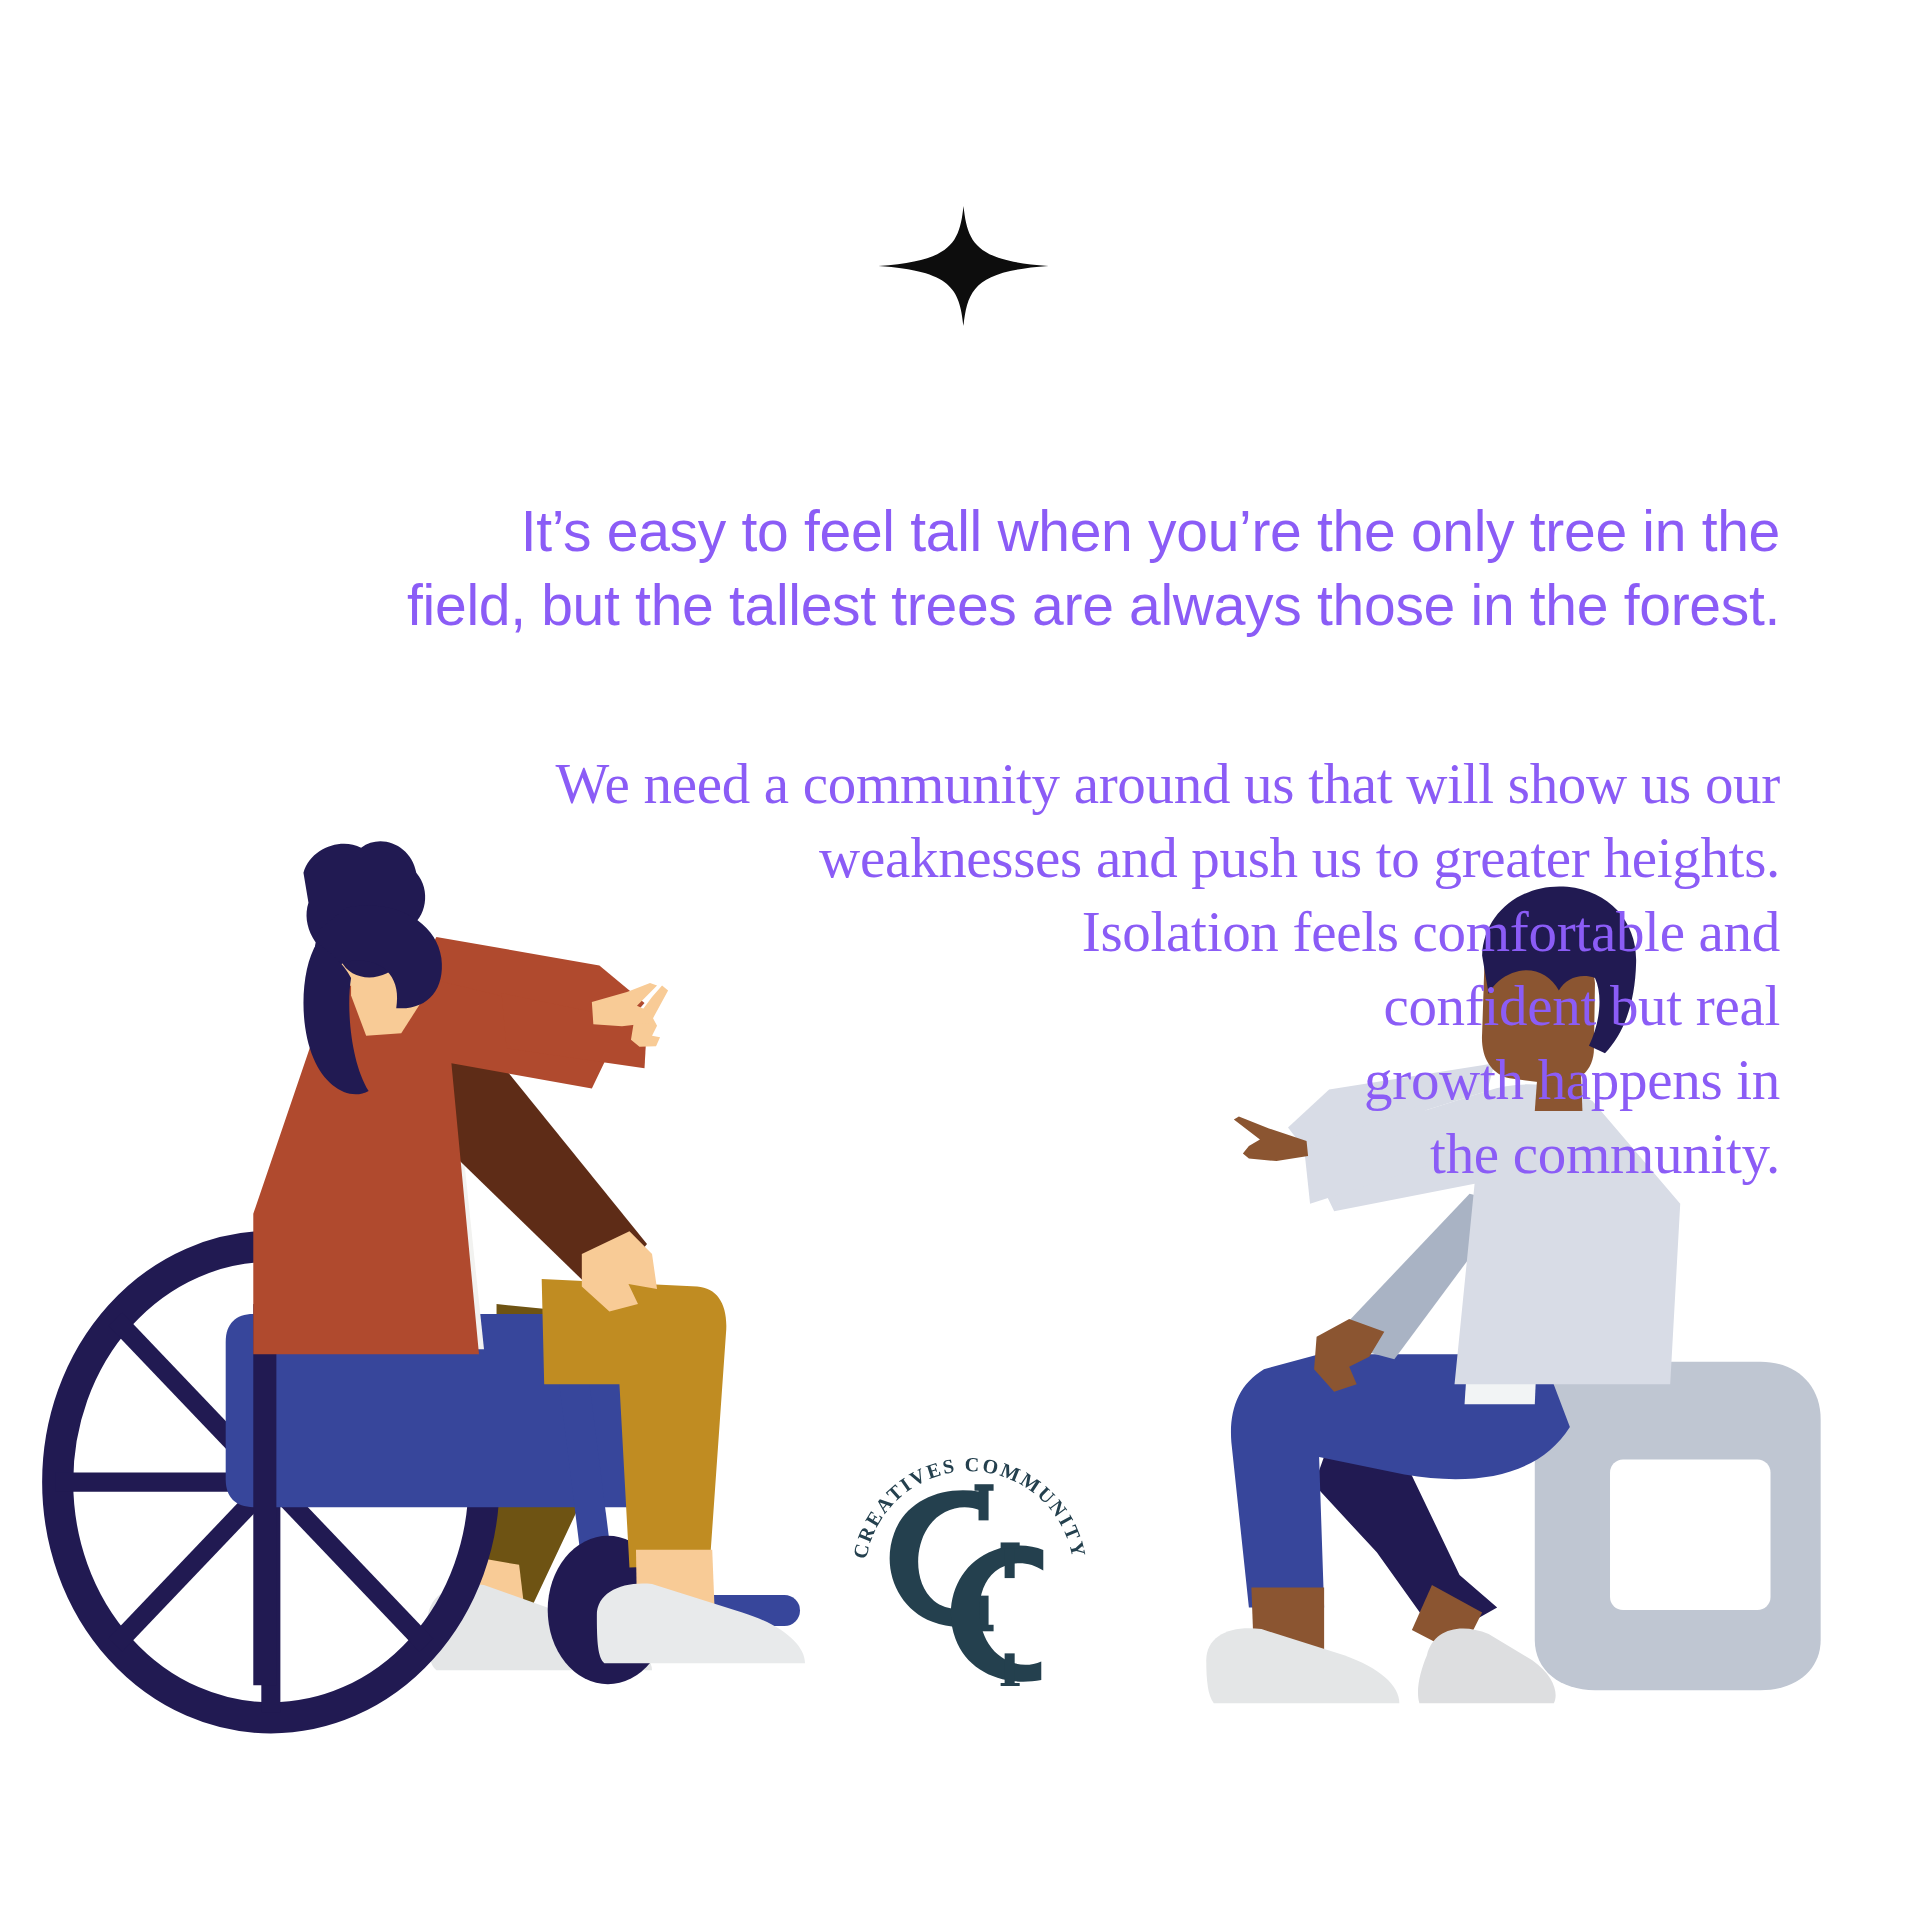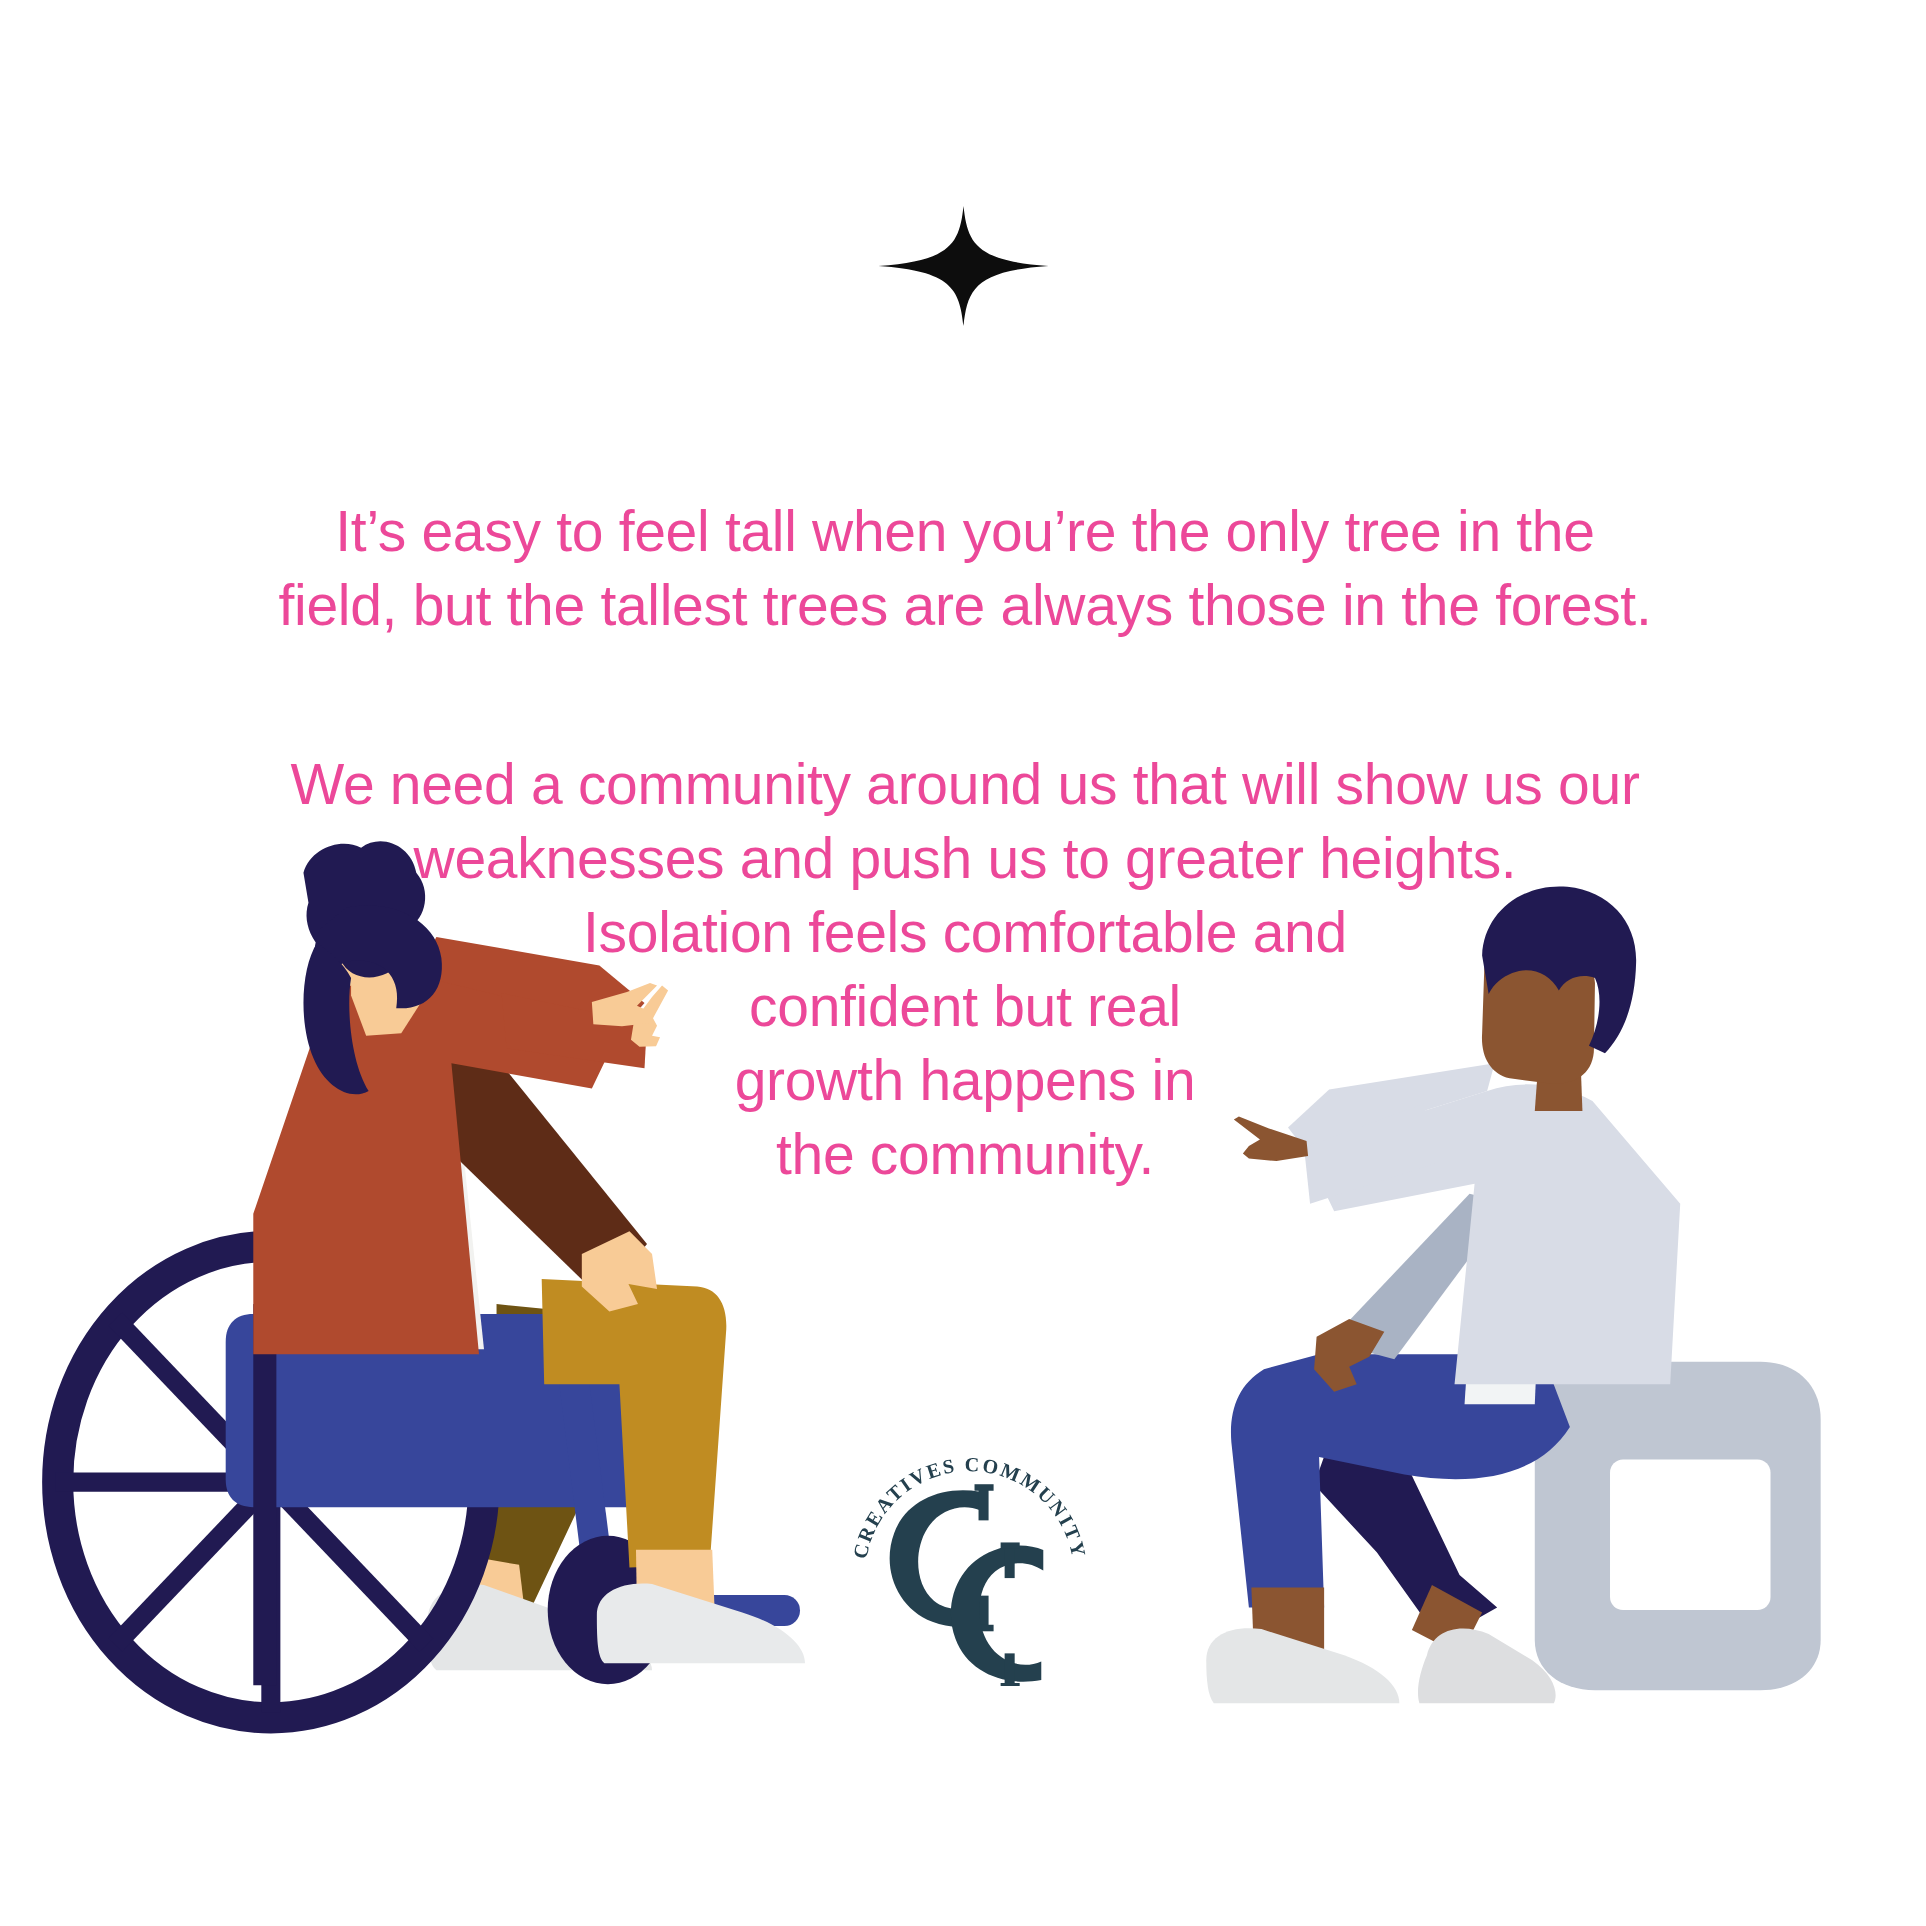--- a/index.html
+++ b/index.html
@@ -28,40 +28,41 @@
     position: absolute;
     left: 873px;
     top: 201px;
     width: 181px;
     height: 130px;
   }
 
   
   .quote-block {
     position: absolute;
-    text-align: center;
-    color: #ec4899;
+    text-align: right;
+    color: #8b5cf6;
     font-family: "Liberation Sans", sans-serif;
     font-weight: 400;
     letter-spacing: -0.3px;
     line-height: 1.30;
     white-space: pre-line;
     z-index: 40;
   }
   #quote-one {
     left: 150px;
     top: 494px;
     width: 1630px;
     font-size: 57px;
   }
   #quote-two {
     left: 150px;
     top: 747px;
     width: 1630px;
     font-size: 57px;
+    font-family: Liberation Serif, serif;
   }
 
   
   .illus {
     position: absolute;
     left: 0; top: 0;
     width: 1926px;
     height: 1926px;
     pointer-events: none;
   }

